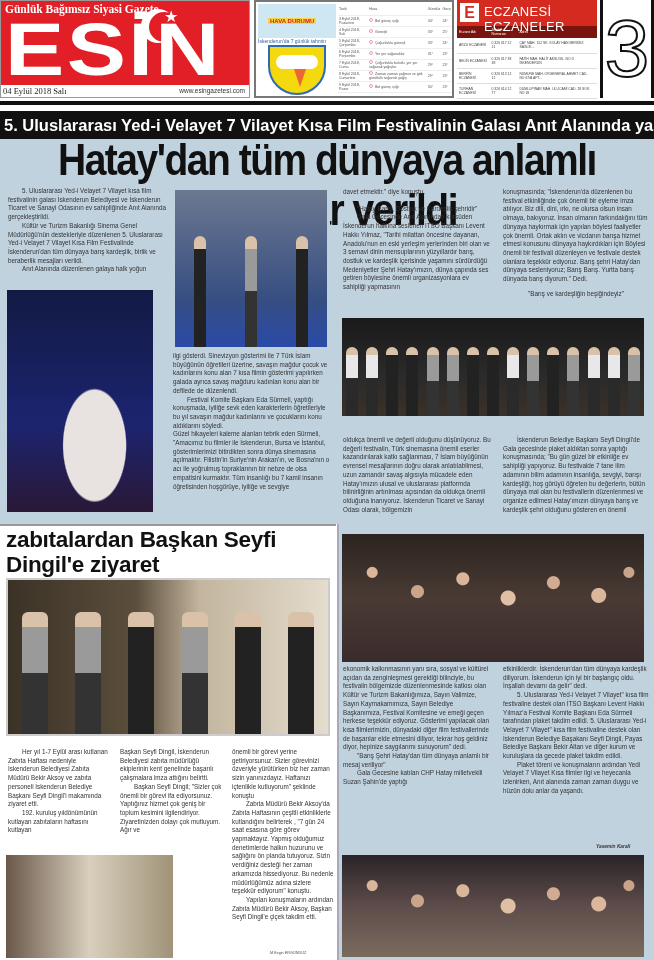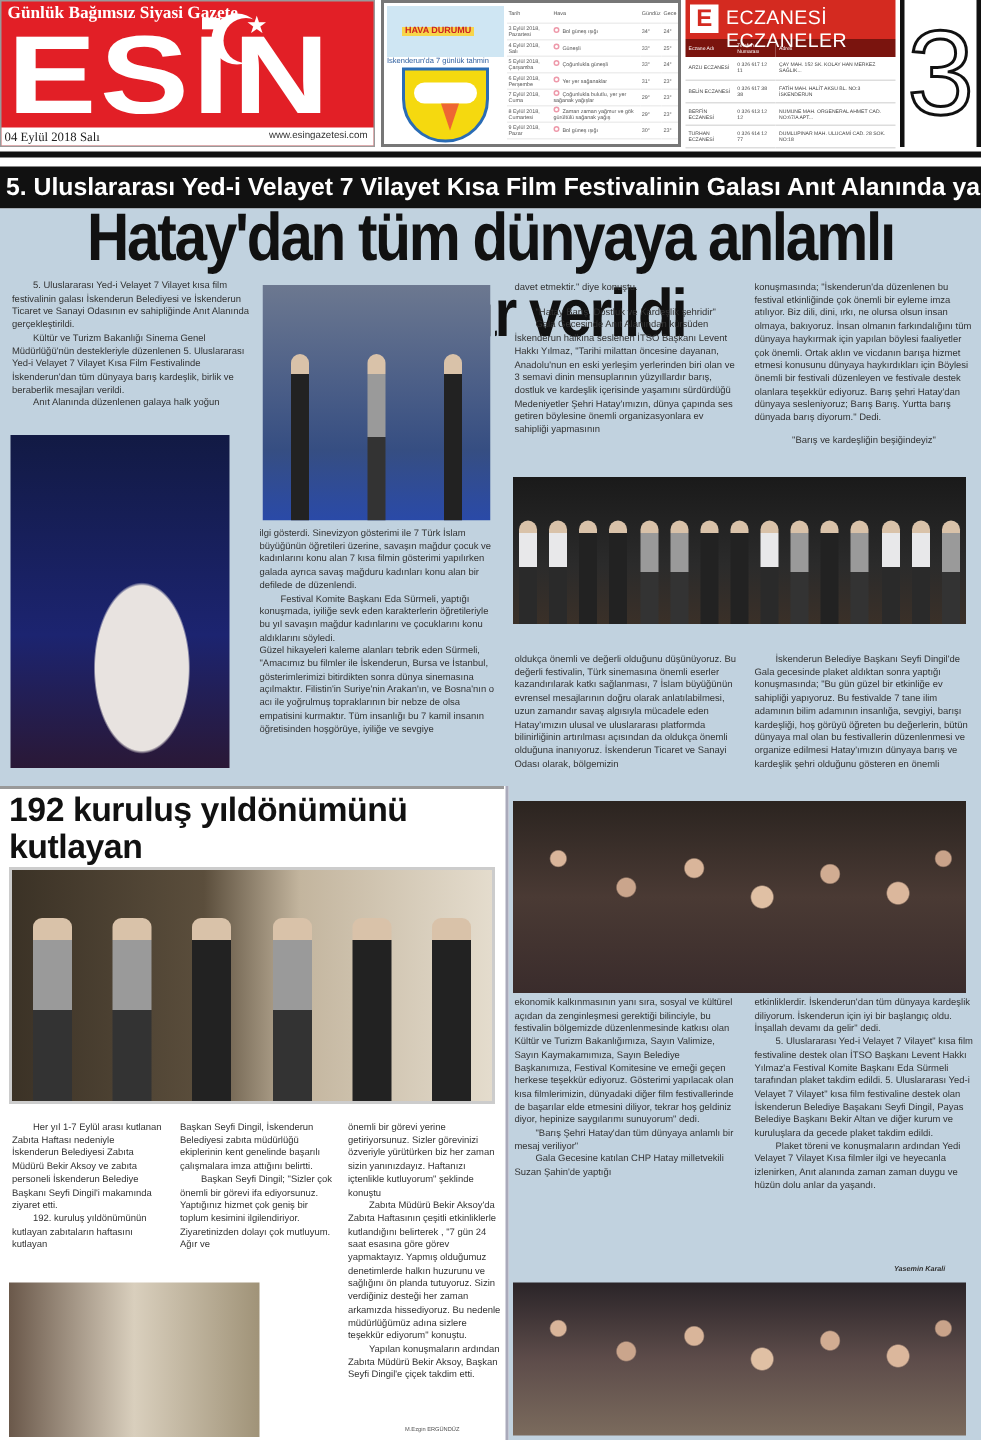--- a/index.html
+++ b/index.html
@@ -261,21 +261,20 @@
   <p>Plaket töreni ve konuşmaların ardından Yedi Velayet 7 Vilayet Kısa filmler ilgi ve heyecanla izlenirken, Anıt alanında zaman zaman duygu ve hüzün dolu anlar da yaşandı.</p>
 </div>
 <div id="byline1" class="abs">Yasemin Karali</div>
 <div id="p7" class="abs photo">
     <div class="crowd"></div>
   </div>
 
 <div id="story2" class="abs"></div>
 <div class="abs vline"></div>
 <div id="h2" class="abs">
-  <div>192 kuruluş yıldönümünü kutlayan</div>
   <div>zabıtalardan Başkan Seyfi Dingil'e ziyaret</div>
 </div>
 <div id="p4" class="abs photo">
   <div class="figs" style="height:90%">
       <i class="gy" style="width:26px"></i>
       <i class="gy" style="width:26px"></i>
       <i class="dk" style="width:26px"></i>
       <i class="gy" style="width:26px"></i>
       <i class="dk" style="width:26px"></i>
       <i class="dk" style="width:26px"></i>

